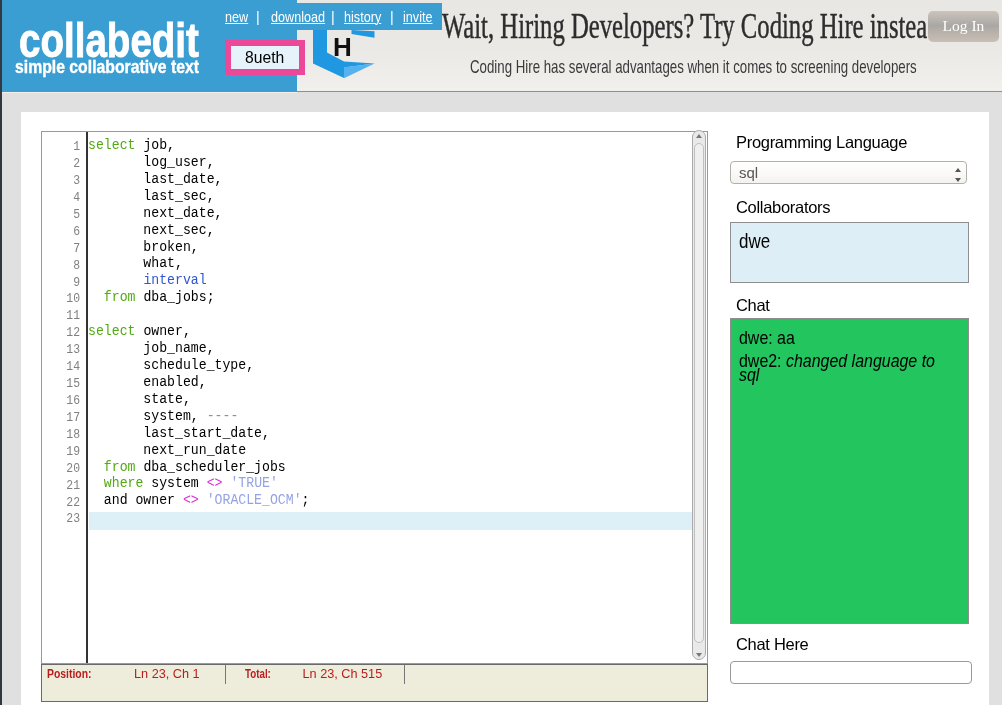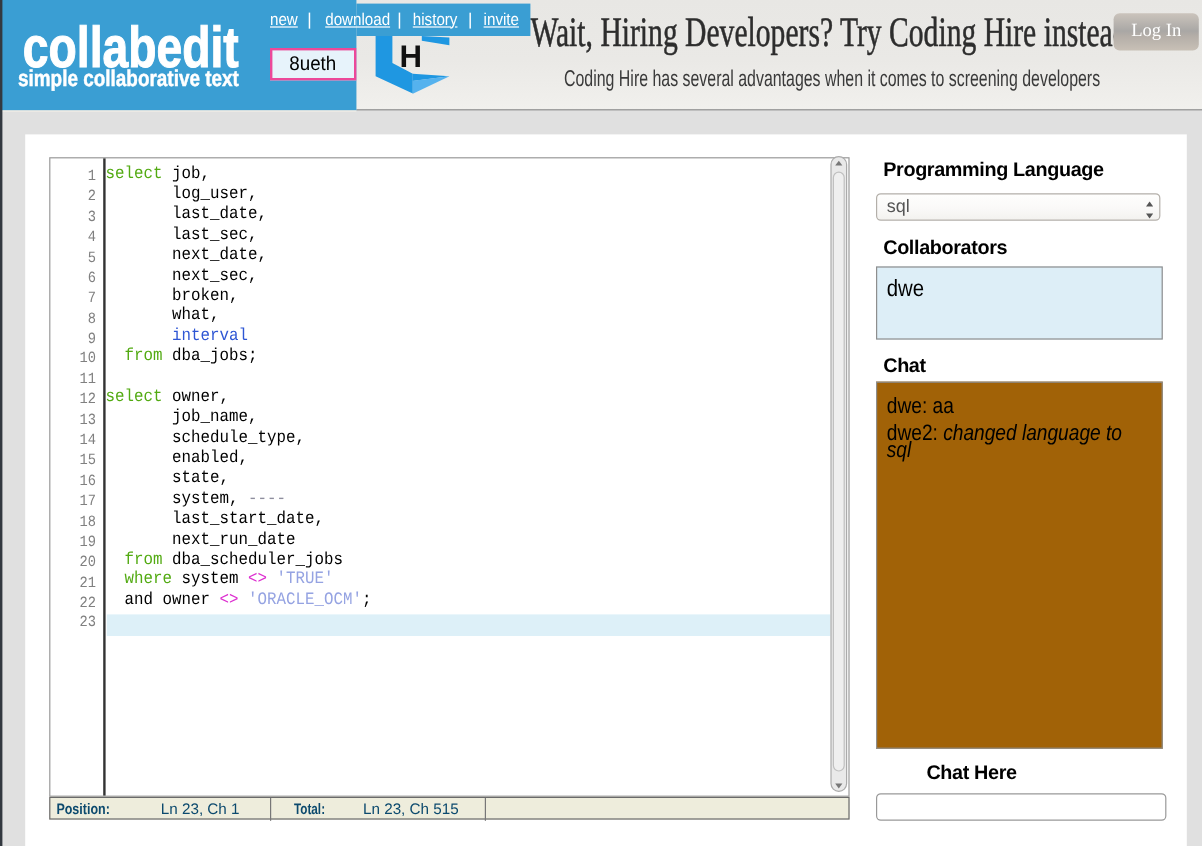--- a/index.html
+++ b/index.html
@@ -13,21 +13,21 @@
   #login{left:928px;top:11px;width:71px;height:31px;border-radius:5px;background:linear-gradient(180deg,#cbc4bc 0%,#a9a7a5 48%,#b3ada7 60%,#c8c0b6 100%);color:#fff;font-family:"Liberation Serif",serif;font-size:15.5px;text-align:center;line-height:30px;}
   #bluestrip{left:297px;top:3px;width:145px;height:27px;background:#3a9ed3;}
   #blueblock{left:0;top:0;width:297px;height:91.5px;background:#3a9ed3;}
   #cream{left:0;top:91.5px;width:297px;height:1.2px;background:#f3efe7;}
   #darkedge{left:0;top:0;width:1.6px;height:705px;background:#333940;}
   #logotext{left:19.3px;top:12.7px;color:#fff;font-weight:bold;font-size:48px;transform:scaleX(0.803);-webkit-text-stroke:0.9px #fff;}
   #tagline{left:14.6px;top:55.6px;color:#fff;font-weight:bold;font-size:19px;transform:scaleX(0.830);-webkit-text-stroke:0.4px #fff;}
   #links{left:0;top:8.5px;width:404px;height:20px;color:#fff;font-size:14.2px;}
   #links a{position:absolute;color:#fff;text-decoration:underline;transform:scaleX(0.89);transform-origin:0 0;white-space:pre;}
   #links span{position:absolute;color:#fff;}
-  #docname{left:225px;top:40px;width:68px;height:23px;background:#e7f3fb;border:2px solid #ec4899;color:#000;font-size:16.5px;text-align:center;line-height:23px;}
+  #docname{left:225px;top:40px;width:68px;height:23px;background:#e7f3fb;border:6px solid #ec4899;color:#000;font-size:16.5px;text-align:center;line-height:23px;}
   #docname span{display:inline-block;transform:scaleX(0.95);transform-origin:50% 0;}
   
   #page{left:20.5px;top:112px;width:968.5px;height:593px;background:#fff;}
   
   #editor{left:41px;top:131px;width:665px;height:530.6px;border:1px solid #999;background:#fff;}
   #gutline{left:86.2px;top:132px;width:1.4px;height:530.6px;background:#333;}
   #hl{left:88.5px;top:512.4px;width:603px;height:17.3px;background:#ddf0f8;}
   pre{margin:0;font-family:"Liberation Mono",monospace;font-size:14.5px;line-height:16.92px;transform-origin:0 0;}
   #nums{left:0;top:139.2px;width:80px;text-align:right;color:#808080;font-size:13px;line-height:16.92px;transform:scaleX(0.88);transform-origin:100% 0;}
   #code{left:88.2px;top:137px;color:#000;transform:scaleX(0.909);}
@@ -36,40 +36,40 @@
   .m{color:#dd2fd0;}
   .s{color:#95a3e2;}
   .c{color:#8e8e9e;}
   
   #sbar{left:692.3px;top:129.5px;width:13.5px;height:530px;border:1px solid #ababab;border-radius:7px;background:#e9e9e9;box-sizing:border-box;}
   #sthumb{left:694.3px;top:143px;width:9.5px;height:500px;border:1px solid #c0c0c0;border-radius:5px;background:#efefef;box-sizing:border-box;}
   .sarrow{width:0;height:0;border-left:3.5px solid transparent;border-right:3.5px solid transparent;}
   #sup{left:695.6px;top:133.5px;border-bottom:4.5px solid #777;}
   #sdown{left:695.6px;top:653px;border-top:4.5px solid #777;}
   
-  #status{left:41px;top:663.6px;width:667px;height:19px;background:#eeeddc;border:1px solid #6a6a6a;box-sizing:border-box;font-size:12.7px;color:#0c4a6e;}
+  #status{left:41px;top:663.6px;width:667px;height:38px;background:#eeeddc;border:1px solid #6a6a6a;box-sizing:border-box;font-size:12.7px;color:#b91c1c;}
   #status .cell{position:absolute;top:0;height:19.3px;line-height:19.5px;transform-origin:0 50%;}
   #d1{left:183px;top:0;width:1px;height:19.3px;background:#777;}
   #d2{left:362px;top:0;width:1px;height:19.3px;background:#777;}
   
-  .h{font-weight:bold;font-size:16.5px;color:#000;letter-spacing:-0.3px;}
+  .h{font-weight:normal;font-size:16.5px;color:#000;letter-spacing:-0.3px;}
   #h-lang{left:736px;top:133px;}
   #select{left:730px;top:161.2px;width:237px;height:23px;border:1px solid #b3afa9;border-radius:4px;background:linear-gradient(180deg,#fefefd 0%,#faf9f8 55%,#f3f2ef 100%);box-sizing:border-box;}
   #select .txt{position:absolute;left:8px;top:0;line-height:21px;font-size:15px;color:#555;}
   .tri{position:absolute;left:224px;width:0;height:0;border-left:3.5px solid transparent;border-right:3.5px solid transparent;}
   #tup{top:6.3px;border-bottom:4.6px solid #555;}
   #tdn{top:15.8px;border-top:4.6px solid #555;}
   #h-collab{left:736px;top:198px;text-align:center;}
   #collabbox{left:729.5px;top:221.6px;width:239px;height:61px;background:#ddeef7;border:1px solid #8e8e8e;font-size:15.5px;box-sizing:border-box;}
   #collabbox div{margin:11.9px 0 0 8.7px;font-size:19.5px;line-height:15px;transform:scaleX(0.87);transform-origin:0 0;white-space:pre;}
   #h-chat{left:736px;top:296px;}
-  #chatbox{left:729.5px;top:318px;width:239px;height:306px;background:#a16207;border:1px solid #8e8e8e;font-size:15.5px;box-sizing:border-box;}
+  #chatbox{left:729.5px;top:318px;width:239px;height:306px;background:#22c55e;border:1px solid #8e8e8e;font-size:15.5px;box-sizing:border-box;}
   #chatbox p{margin:11.5px 0 0 8.7px;font-size:18.5px;line-height:14.5px;transform:scaleX(0.862);transform-origin:0 0;white-space:pre;}
   #chatbox p+p{margin-top:8.8px;}
-  #h-chathere{left:736px;top:635px;margin-left:36px;}
+  #h-chathere{left:736px;top:635px;}
   #chatinput{left:730.3px;top:660.5px;width:241.5px;height:23px;border:1px solid #999;border-radius:4px;background:#fff;box-sizing:border-box;}
 </style>
 </head>
 <body>
 
   <div id="banner" class="abs"></div>
   <div id="bigtext" class="abs sqz">Wait, Hiring Developers? Try Coding Hire instead</div>
   <div id="subtext" class="abs sqz">Coding Hire has several advantages when it comes to screening developers</div>
 
   <svg class="abs" style="left:308px;top:28px" width="72" height="54" viewBox="308 28 72 54">

